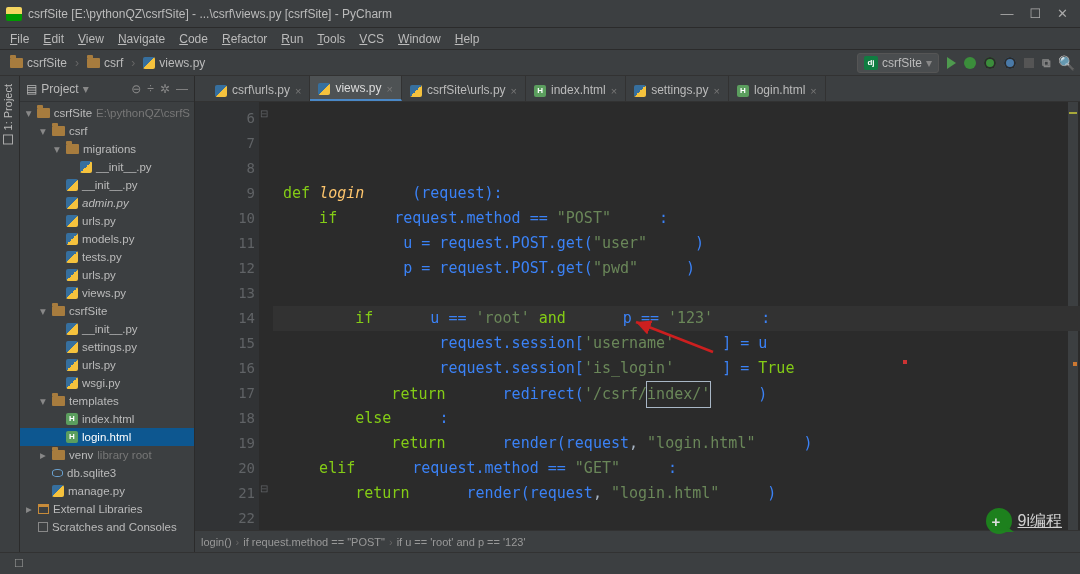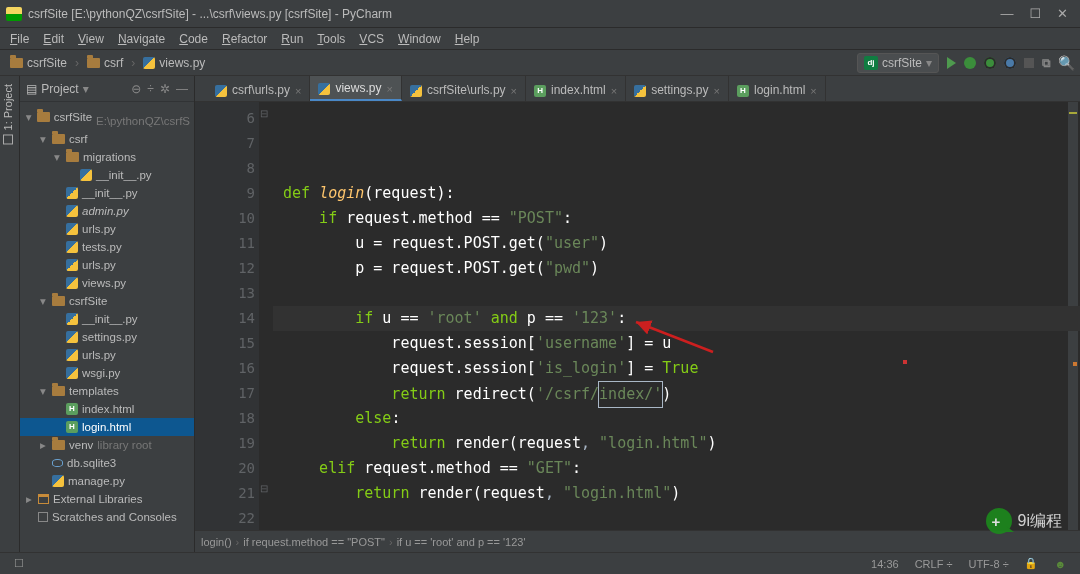--- a/index.html
+++ b/index.html
@@ -69,41 +69,41 @@
   .pin-col{width:12px;background:#3c3f41;}
   
   .code-wrap{flex:1;display:flex;overflow:hidden;position:relative;}
   .gutter{width:64px;background:#313335;color:#606366;text-align:right;padding:4px 4px 0 0;font-family:Consolas,monospace;font-size:14px;line-height:25px;}
   .gutter .ln{height:25px;position:relative;}
   .gutter .lamp{position:absolute;right:-18px;top:6px;width:10px;height:12px;background:#f2c24b;border-radius:50% 50% 40% 40%;}
   .gutter .hb{position:absolute;right:-18px;top:5px;width:12px;height:12px;background:#3a7138;color:#fff;font-size:8px;line-height:12px;text-align:center;}
   .fold-col{width:14px;background:#2b2b2b;border-right:0;position:relative;}
   .fold-mark{position:absolute;left:1px;color:#606366;font-size:10px;}
   .code{flex:1;padding:4px 0 0 10px;font-family:Consolas,monospace;font-size:15px;line-height:25px;white-space:pre;color:#a9b7c6;position:relative;}
-  .kw{color:#84cc16;} .fn{color:#ffc66d;font-style:italic;} .str{color:#6a8759;} .nm{color:#ffffff;} .op{color:#a9b7c6;}
+  .kw{color:#84cc16;} .fn{color:#ffc66d;font-style:italic;} .str{color:#6a8759;} .nm{color:#3b82f6;padding-left:48px;} .op{color:#a9b7c6;}
   .hl-line{position:absolute;left:0;right:0;height:25px;background:#323232;z-index:0;}
   .code .line{position:relative;z-index:1;height:25px;}
   .caret-box{display:inline-block;border:1px solid #a9b7c6;padding:0 0px;margin:0 -1px;text-align:center;}
   .arrow-overlay{position:absolute;z-index:3;pointer-events:none;}
   .red-dot{position:absolute;width:4px;height:4px;background:#cc3333;z-index:3;}
   .err-mark{position:absolute;right:2px;width:10px;background:#3c3f41;top:0;bottom:0;}
   .err-mark .tick{position:absolute;width:8px;height:2px;right:1px;}
   
   .code-crumb{height:22px;background:#3c3f41;border-top:1px solid #323232;display:flex;align-items:center;padding:0 6px;font-size:11px;color:#999;gap:4px;}
   .code-crumb .csep{color:#666;}
   
   .status-bar{height:22px;background:#3c3f41;border-top:1px solid #323232;display:flex;align-items:center;padding:0 6px;color:#999;font-size:11px;}
   .status-bar .sblock{padding:0 8px;}
   .status-bar .right{margin-left:auto;display:flex;align-items:center;}
   
   .watermark{position:absolute;right:18px;bottom:40px;display:flex;align-items:center;gap:6px;opacity:.85;z-index:50;}
   .wm-bubble{width:26px;height:26px;border-radius:50%;background:#1b8f1b;position:relative;}
   .wm-bubble::after{content:'';position:absolute;right:-2px;bottom:2px;width:0;height:0;border-top:6px solid transparent;border-left:8px solid #1b8f1b;}
   .wm-plus{position:absolute;left:6px;top:5px;color:#fff;font-size:15px;font-weight:bold;}
-  .wm-text{color:#eee;font-size:16px;}
+  .wm-text{color:#eee;font-size:16px;text-decoration:underline;}
 </style>
 </head>
 <body>
 
 <div class="title-bar">
   <span class="icon"></span>
   <span class="title-text">csrfSite [E:\pythonQZ\csrfSite] - ...\csrf\views.py [csrfSite] - PyCharm</span>
   <div class="win-controls">
     <span>—</span>
     <span>☐</span>
@@ -179,21 +179,21 @@
         <span>÷</span>
         <span>✲</span>
         <span>—</span>
       </div>
     </div>
     <div class="tree" id="tree">
         <div class="node" style="padding-left: 4px;">
           <span class="arrow">▾</span>
           <span class="folder-icon"></span>
           <span>csrfSite</span>
-          <span class="" style="color: rgb(119, 119, 119); margin-top: 8px;"> E:\pythonQZ\csrfS</span>
+          <span class="" style="color: rgb(119, 119, 119);"> E:\pythonQZ\csrfS</span>
         </div>
         <div class="node" style="padding-left: 18px;">
           <span class="arrow">▾</span>
           <span class="folder-icon"></span>
           <span>csrf</span>
         </div>
         <div class="node" style="padding-left: 32px;">
           <span class="arrow">▾</span>
           <span class="folder-icon"></span>
           <span>migrations</span>
@@ -210,20 +210,25 @@
         </div>
         <div class="node" style="padding-left: 32px; font-style: italic;">
           <span class="arrow"> </span>
           <span class="py-icon"></span>
           <span>admin.py</span>
         </div>
         <div class="node" style="padding-left: 32px;">
           <span class="arrow"> </span>
           <span class="py-icon"></span>
           <span>urls.py</span>
+        </div>
+        <div class="node" style="padding-left: 32px;">
+          <span class="arrow"> </span>
+          <span class="py-icon"></span>
+          <span>models.py</span>
         </div>
         <div class="node" style="padding-left: 32px;">
           <span class="arrow"> </span>
           <span class="py-icon"></span>
           <span>tests.py</span>
         </div>
         <div class="node" style="padding-left: 32px;">
           <span class="arrow"> </span>
           <span class="py-icon"></span>
           <span>urls.py</span>
@@ -379,27 +384,20 @@
         <span class="csep"> › </span>
         <span>if request.method == "POST"</span>
         <span class="csep"> › </span>
         <span>if u == 'root' and p == '123'</span>
       </div>
   </div>
 </div>
 
 <div class="status-bar">
   <span class="sblock">☐</span>
-  <div class="right">
-    <span class="sblock">14:36</span>
-    <span class="sblock"><span>CRLF</span> ÷</span>
-    <span class="sblock"><span>UTF-8</span> ÷</span>
-    <span class="sblock">🔒</span>
-    <span class="sblock" style="color:#5a8c3a;">☻</span>
-  </div>
 </div>
 
 <div class="watermark">
   <div class="wm-bubble">
       <span class="wm-plus">+</span>
     </div>
   <span class="wm-text">9i编程</span>
 </div>
 
 </body></html>

